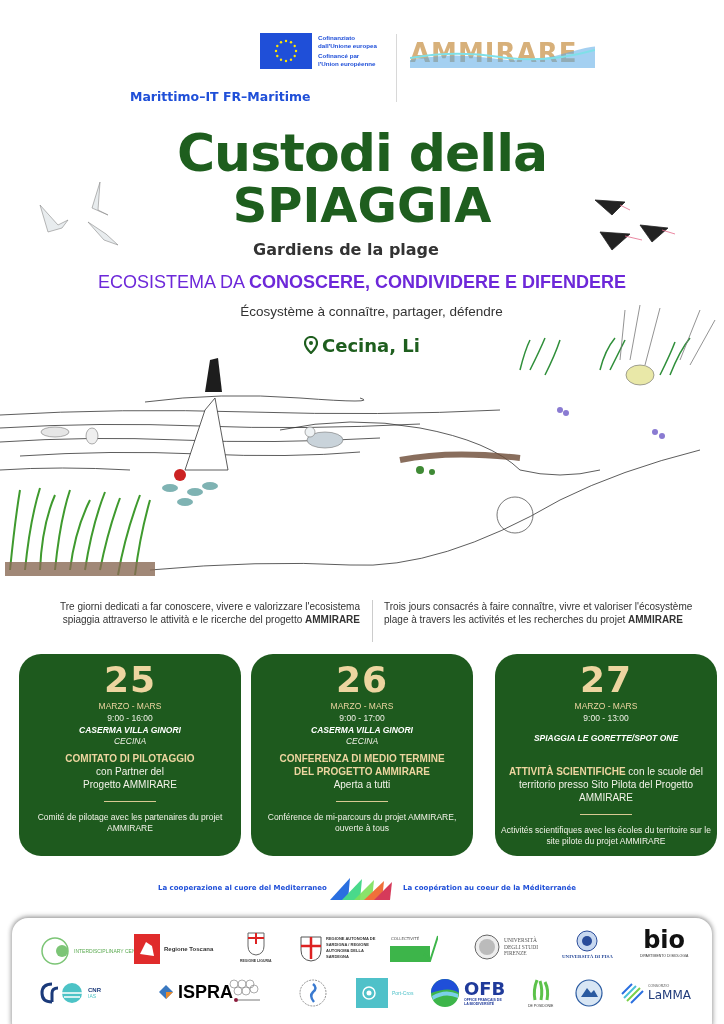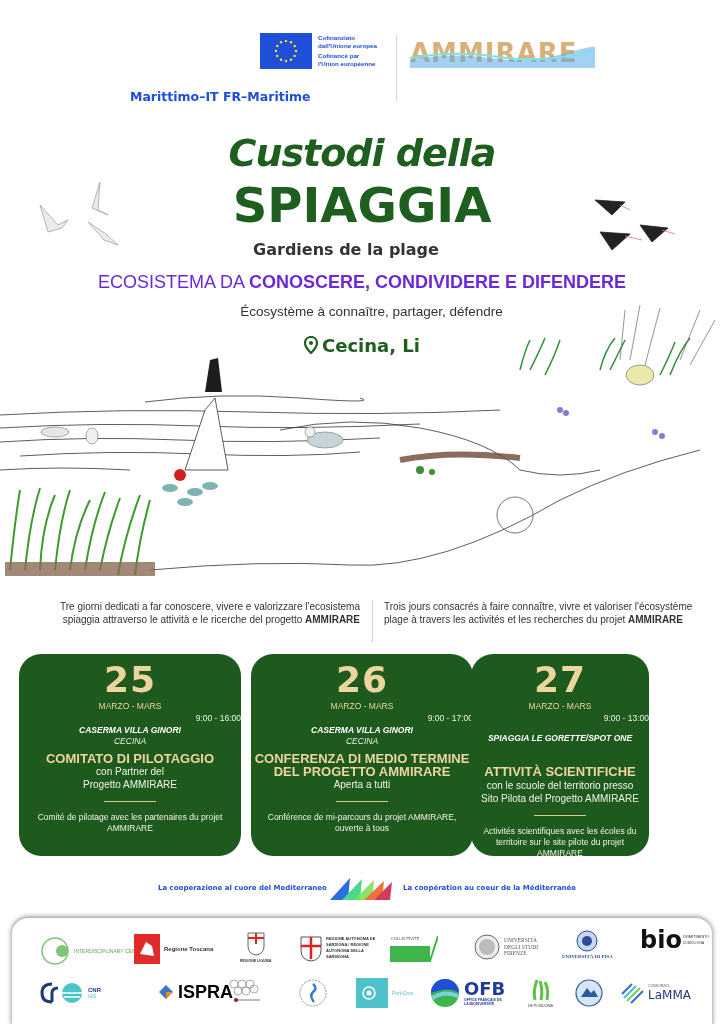--- a/index.html
+++ b/index.html
@@ -13,21 +13,21 @@
   .eu-flag svg { width: 52px; height: 36px; display: block; }
   .cofin { position: absolute; left: 318px; top: 34px; font-size: 6.2px; line-height: 8px; color: #1f4fd8; font-weight: bold; }
   .cofin div:nth-child(2) { margin-bottom: 2px; }
   .programme { position: absolute; left: 130px; top: 89px; font-size: 12.5px; font-weight: bold; color: #1f4fd8; font-family: "DejaVu Sans", sans-serif; }
   .hdr-divider { position: absolute; left: 396px; top: 34px; width: 1px; height: 68px; background: #d8d8d8; }
   .ammirare-logo { position: absolute; left: 410px; top: 40px; width: 185px; height: 28px; }
   .ammirare-logo svg { width: 185px; height: 28px; display: block; }
 
   
   .title { position: absolute; left: 0; width: 724px; text-align: center; color: #1e5e1e; font-family: "DejaVu Sans", sans-serif; font-weight: bold; }
-  .title-1 { top: 128px; font-size: 38px; letter-spacing: -1px; line-height: 50px; font-style: italic; }
+  .title-1 { top: 128px; font-size: 52px; letter-spacing: -1px; line-height: 50px; }
   .title-2 { top: 180px; font-size: 48px; letter-spacing: 0px; line-height: 50px; }
   .subtitle-fr { position: absolute; top: 240px; left: 0; width: 692px; text-align: center; font-family: "DejaVu Sans", sans-serif; font-weight: bold; font-size: 16px; color: #333; }
   .tagline { position: absolute; top: 272px; left: 0; width: 724px; text-align: center; font-size: 18px; color: #6d28d9; }
   .tagline b { font-weight: bold; }
   .tagline-fr { position: absolute; top: 304px; left: 0; width: 724px; text-align: center; font-size: 13.5px; color: #333; padding-left: 19px; }
   .location { position: absolute; top: 335px; left: 0; width: 724px; text-align: center; font-family: "DejaVu Sans", sans-serif; font-weight: bold; font-size: 18px; color: #1e5e1e; }
   .location svg { width: 14px; height: 18px; vertical-align: -2px; margin-right: 4px; }
 
   
   .illustration { position: absolute; left: 0; top: 170px; width: 724px; height: 420px; pointer-events: none; }
@@ -37,27 +37,27 @@
   .intro { position: absolute; top: 601px; font-size: 10px; line-height: 12.5px; color: #333; width: 320px; }
   .intro b { font-weight: bold; }
   .intro-it { left: 40px; text-align: right; }
   .intro-fr { left: 384px; text-align: left; }
   .intro-divider { position: absolute; left: 372px; top: 600px; width: 1px; height: 42px; background: #ccc; }
 
   
   .card { position: absolute; top: 654px; height: 202px; background: #1e5a1e; border-radius: 22px; color: #f2f2e8; text-align: center; padding-top: 6px; }
   .card-1 { left: 19px; width: 222px; }
   .card-2 { left: 251px; width: 222px; }
-  .card-3 { left: 471px; width: 178px; }
+  .card-3 { left: 495px; width: 222px; }
   .day { font-family: "DejaVu Sans", sans-serif; font-weight: bold; font-size: 36px; line-height: 40px; color: #edd5a0; letter-spacing: 1px; }
   .month { font-size: 8.5px; line-height: 12px; color: #edd5a0; }
-  .time { font-size: 8.5px; line-height: 13px; color: #f2f2e8; text-align: right; }
+  .time { font-size: 8.5px; line-height: 13px; color: #f2f2e8; }
   .venue { font-size: 8.5px; font-weight: bold; font-style: italic; line-height: 11px; color: #ffffff; }
   .city { font-size: 8.5px; font-style: italic; line-height: 11px; color: #f2f2e8; }
-  .event-title { font-size: 13px; font-weight: bold; line-height: 13px; color: #edd5a0; margin-top: 5px; }
+  .event-title { font-size: 10px; font-weight: bold; line-height: 13px; color: #edd5a0; margin-top: 5px; }
   .event-desc { font-size: 10px; line-height: 13px; color: #f2f2e8; }
   .card-3 .event-title { display: inline; }
   .card-3 .event-line { font-size: 10px; line-height: 13px; padding: 0 6px; margin-top: 21px; }
   .card-3 .venue { margin-top: 8px; }
   .card-sep { width: 52px; height: 1px; background: #edd5a0; margin: 10px auto 10px; opacity: 0.9; }
   .event-fr { font-size: 8.5px; line-height: 11px; color: #f2f2e8; padding: 0 6px; }
 
   
   .coop { position: absolute; top: 884px; font-size: 7px; font-weight: bold; color: #1f4fd8; font-family: "DejaVu Sans", sans-serif; }
   .coop-it { left: 158px; }
@@ -316,21 +316,21 @@
       </svg>
     <span class="p-label" style="width:38px; font-size:5.5px; line-height:6.5px; color:#555; font-family:'Liberation Serif', serif;">UNIVERSITÀ DEGLI STUDI FIRENZE</span>
   </div>
   <div class="partner" style="left:550px; top:12px; flex-direction:column; gap:2px;">
     <svg width="22" height="22" viewBox="0 0 22 22">
         <circle cx="11" cy="11" r="10" fill="#c8d8f0" stroke="#2a4c9a"></circle>
         <circle cx="11" cy="11" r="5" fill="#2a4c9a"></circle>
       </svg>
     <span class="p-label p-bold" style="color:#2a4c9a; font-family:'Liberation Serif', serif; font-size:5px">UNIVERSITÀ DI PISA</span>
   </div>
-  <div class="partner" style="left:628px; top:10px; flex-direction:row; gap:1px;">
+  <div class="partner" style="left:628px; top:10px; flex-direction:column; gap:1px;">
     <span style="font-family:'DejaVu Sans', sans-serif; font-weight:bold; font-size:24px; line-height:24px; color:#111;">bio</span>
     <span class="p-label" style="font-size:3.5px">DIPARTIMENTO DI BIOLOGIA</span>
   </div>
 
   <div class="partner" style="left:28px; top:64px;">
     <svg width="44" height="22" viewBox="0 0 44 22">
         <path d="M12 20 Q2 20 2 11 Q2 2 12 2" stroke="#1b3a7a" stroke-width="3" fill="none"></path>
         <path d="M12 20 V11 Q12 6 18 6" stroke="#1b3a7a" stroke-width="3" fill="none"></path>
         <circle cx="32" cy="11" r="10" fill="#4cc3c6"></circle>
         <path d="M22 11 H42 M24 15 H40" stroke="#fff" stroke-width="1.5"></path>

